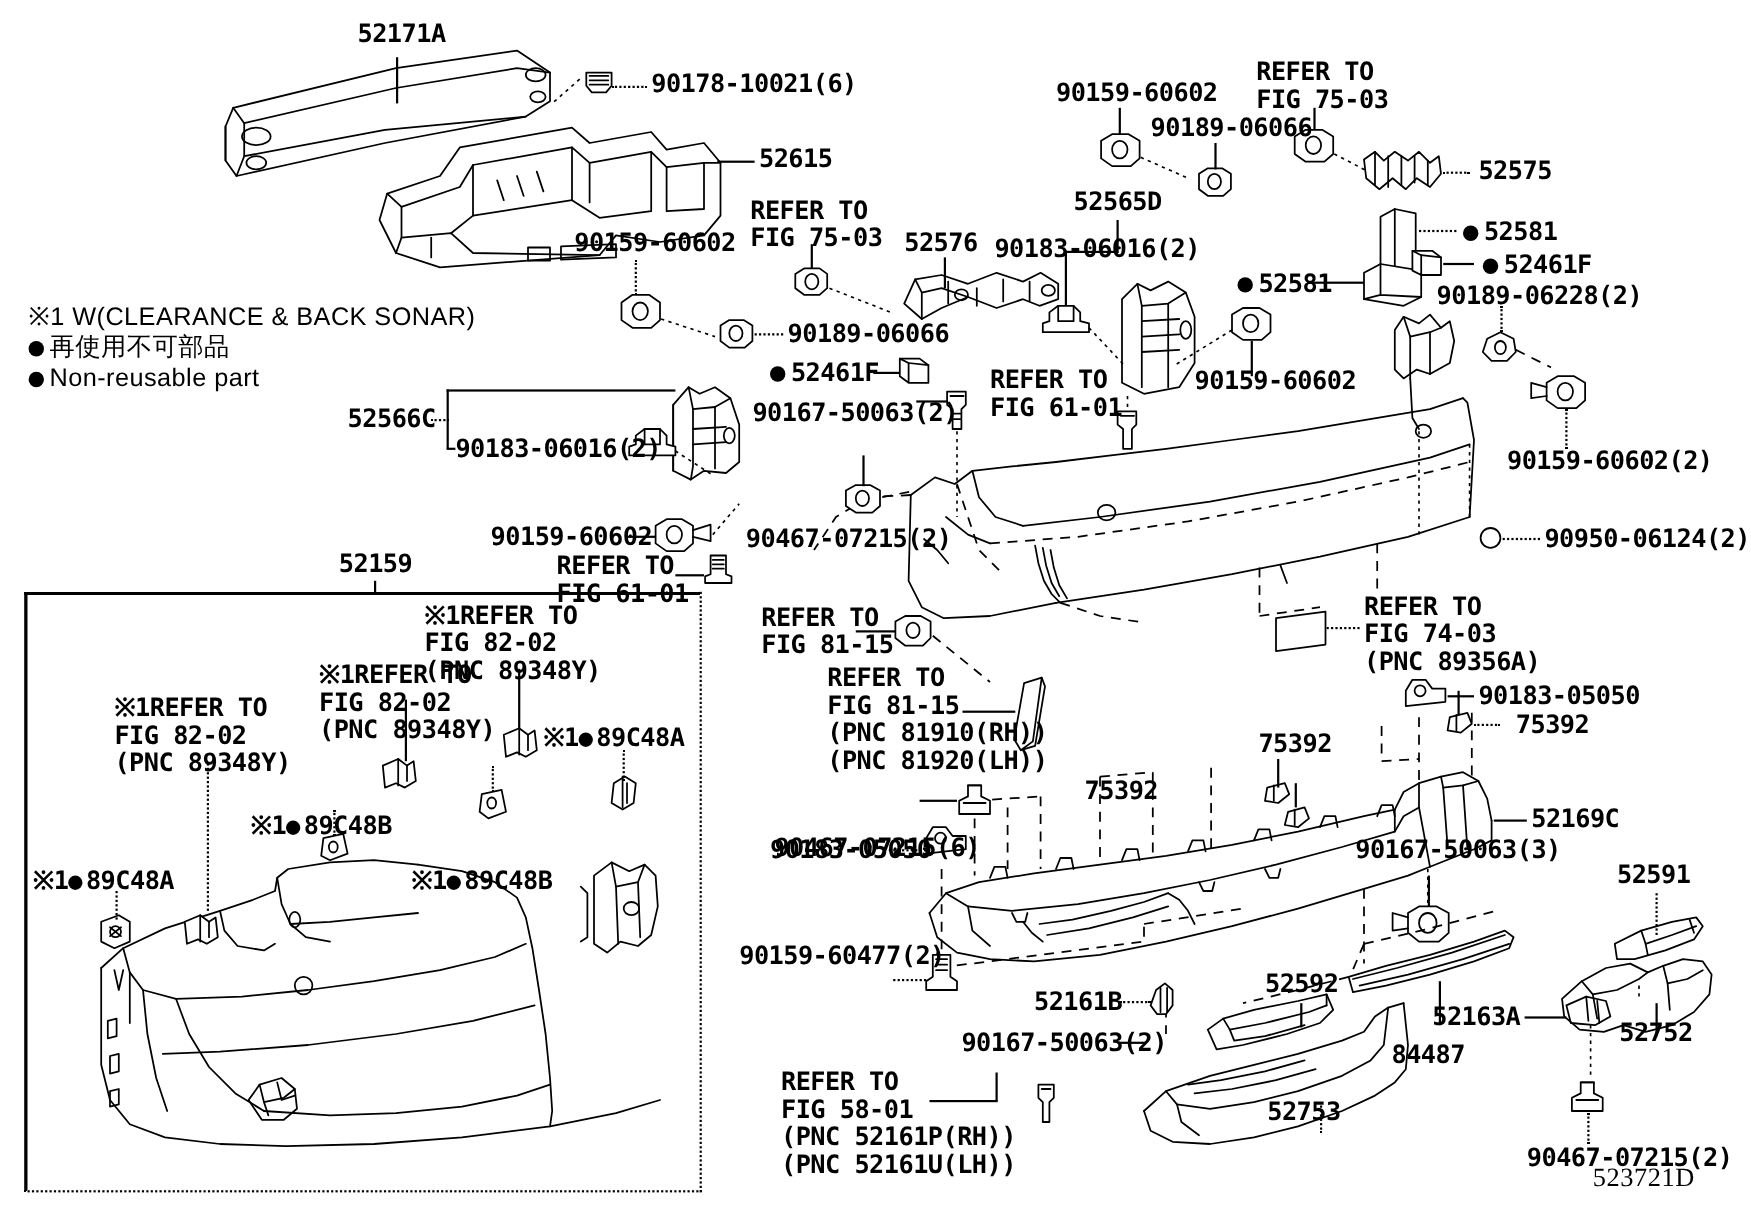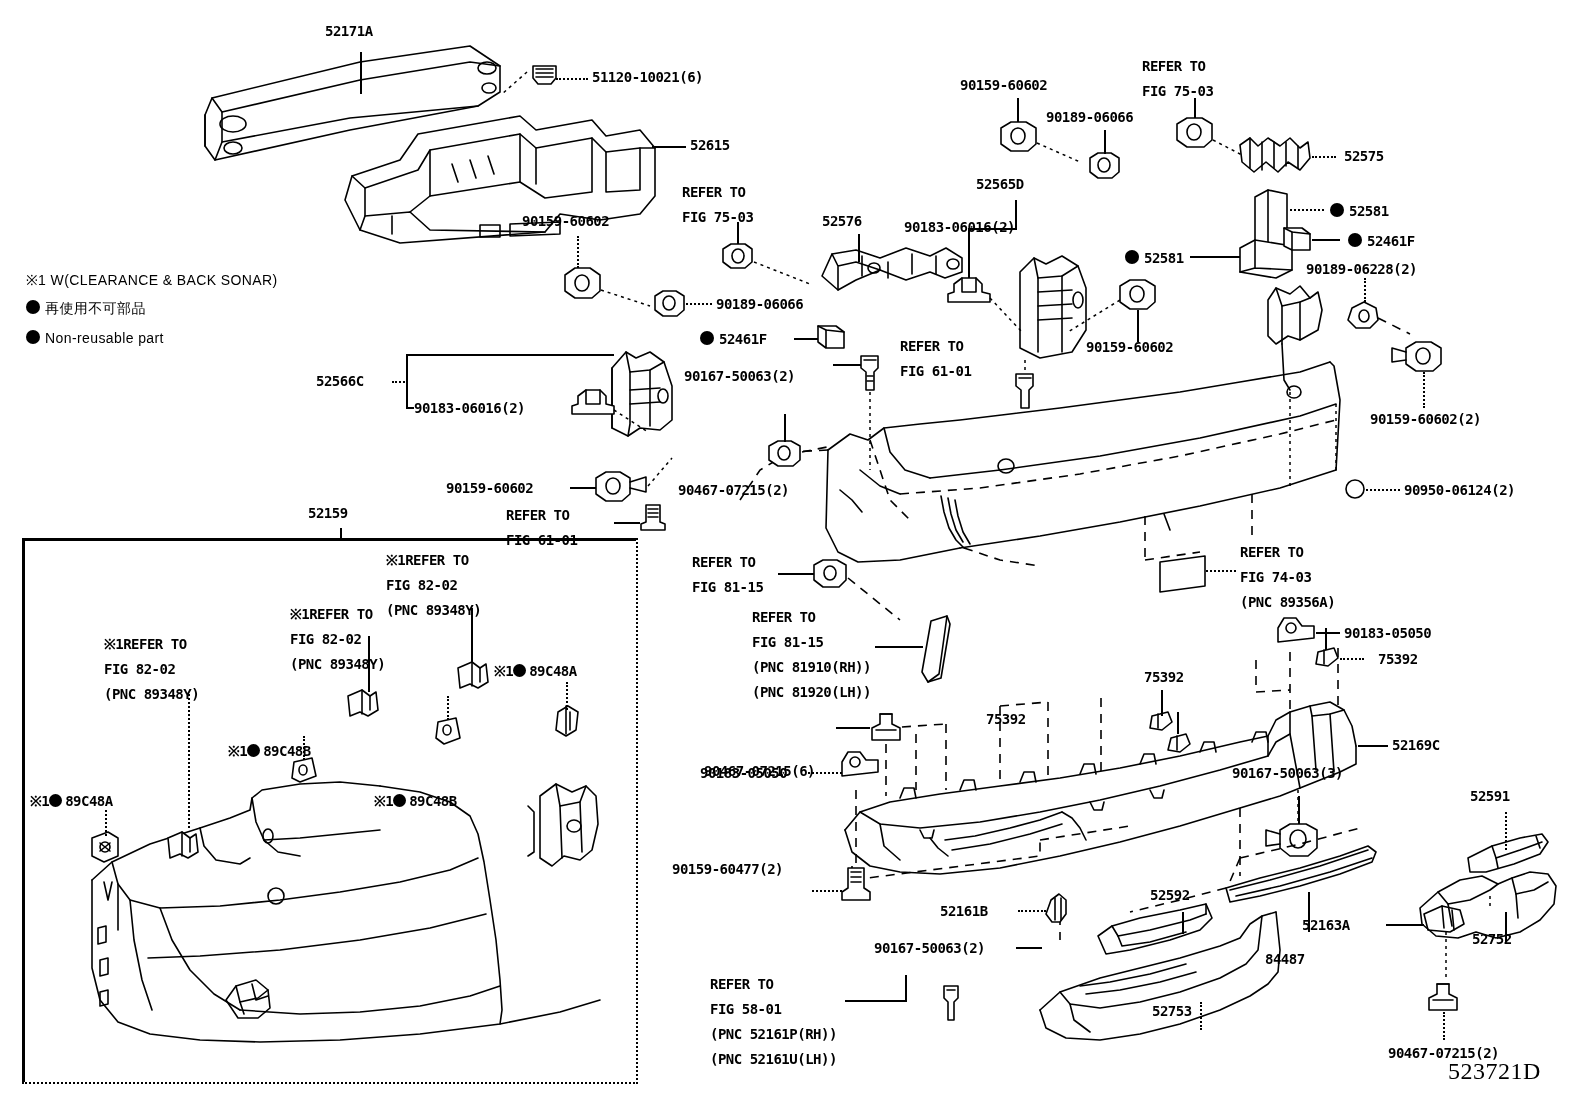--- a/index.html
+++ b/index.html
@@ -12,32 +12,32 @@
     width: 1592px;
     height: 1099px;
     background: #ffffff;
     overflow: hidden;
     font-family: "DejaVu Sans Mono", monospace;
   }
   
   .lbl {
     position: absolute;
     font-family: "DejaVu Sans Mono", monospace;
-    font-size: 14px;
+    font-size: 23px;
     font-weight: 700;
     letter-spacing: -0.5px;
     color: #000;
     white-space: pre;
     line-height: 26px;
   }
   .lbl.multi { line-height: 25px; }
   .legend {
     position: absolute;
     font-family: "Liberation Sans", sans-serif;
-    font-size: 14px;
+    font-size: 23px;
     color: #000;
     white-space: pre;
     letter-spacing: 0.4px;
   }
   .dot {
     display: inline-block;
     width: 14px;
     height: 14px;
     border-radius: 50%;
     background: #000;
@@ -595,21 +595,21 @@
   <div class="ln v" style="left:368px;top:636px;height:56px;"></div>
   <div class="ln v" style="left:471px;top:608px;height:54px;"></div>
   <div class="dotline v" style="left:105px;top:810px;height:26px;"></div>
   <div class="dotline v" style="left:566px;top:682px;height:28px;"></div>
   <div class="dotline v" style="left:303px;top:736px;height:24px;"></div>
   <div class="dotline v" style="left:447px;top:696px;height:24px;"></div>
 
   <div id="inset"></div>
 
   <div class="lbl" style="left:325px;top:18px;">52171A</div>
-  <div class="lbl" style="left:592px;top:64px;">51120-10021(6)</div>
+  <div class="lbl" style="left:592px;top:64px;">90178-10021(6)</div>
   <div class="lbl" style="left:690px;top:132px;">52615</div>
 
   <div class="lbl" style="left:522px;top:208px;">90159-60602</div>
   <div class="lbl multi" style="left:682px;top:180px;">REFER TO
 FIG 75-03</div>
   <div class="lbl" style="left:822px;top:208px;">52576</div>
   <div class="lbl" style="left:716px;top:291px;">90189-06066</div>
   <div class="lbl" style="left:700px;top:326px;"><span class="dot"></span><span>52461F</span></div>
   <div class="lbl" style="left:684px;top:363px;">90167-50063(2)</div>
 

